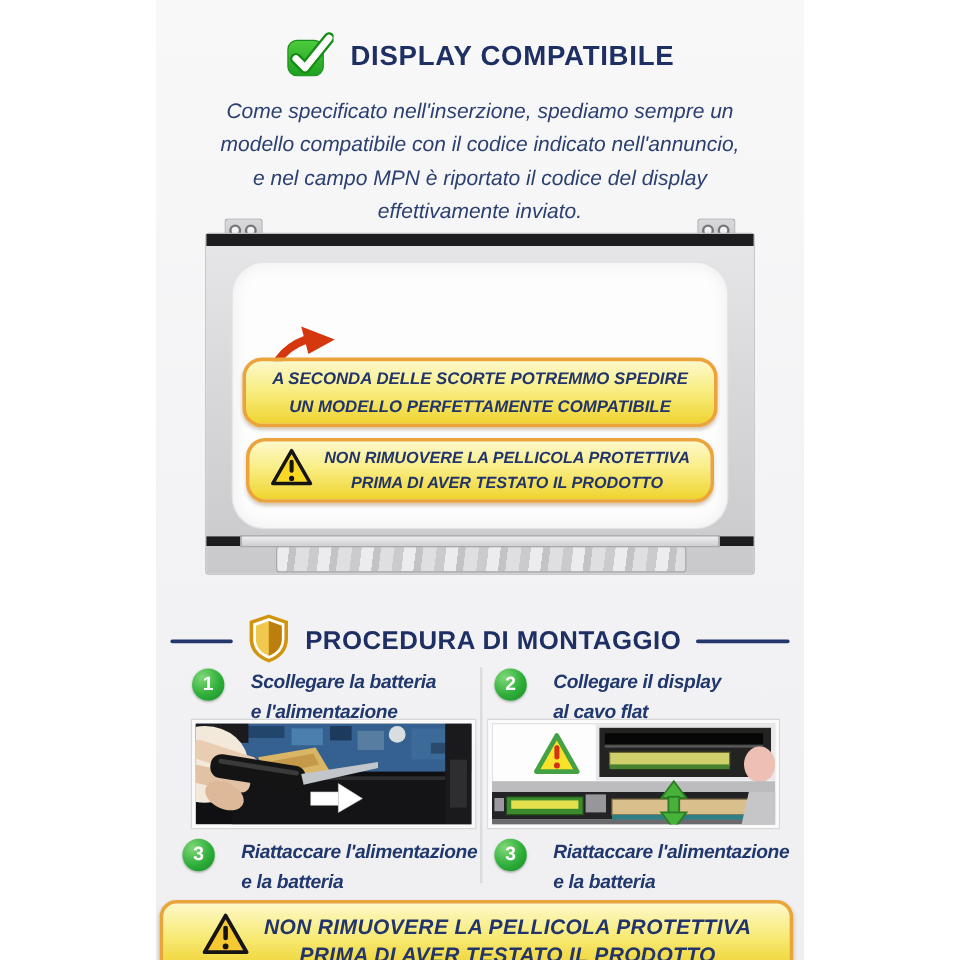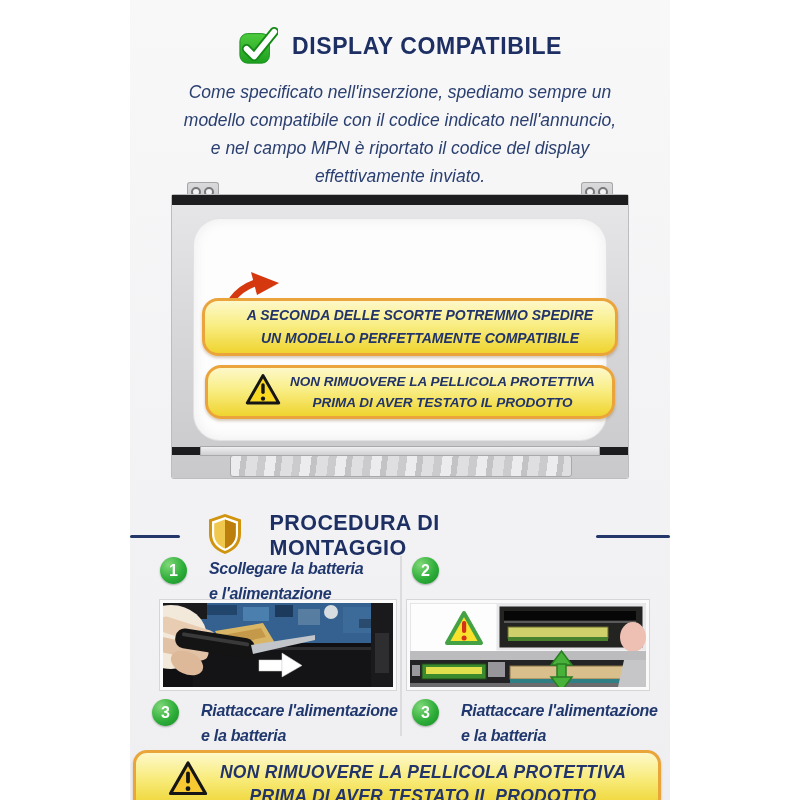--- a/index.html
+++ b/index.html
@@ -29,32 +29,32 @@
         background:#f2f2f4;border:2px solid #77777a;}
   .hole.h1{left:3px;} .hole.h2{left:16px;}
   .top-strip{position:absolute;top:0;left:0;right:0;height:10px;background:#1d1d1f;}
   .screen{position:absolute;left:22px;right:22px;top:24px;bottom:38px;border-radius:26px;
           background:#fdfdfe;box-shadow:inset 0 0 14px rgba(0,0,0,.07),0 0 0 1px #e2e2e4;}
   .arrow-red{position:absolute;left:45px;top:76px;width:64px;height:58px;}
   .ybanner{position:absolute;border:3px solid #eba43c;border-radius:16px;
            background:linear-gradient(180deg,#fdf8c9 0%,#f9ee86 45%,#efd42f 100%);
            box-shadow:0 2px 3px rgba(110,70,0,.28);
            color:#22346a;font-weight:bold;text-align:center;
-           display:flex;align-items:center;justify-content:center;padding-left:20px;}
+           display:flex;align-items:center;justify-content:center;}
   .banner1{left:30px;top:103px;width:390px;height:52px;font-size:14px;line-height:23px;}
   .banner2{left:33px;top:170px;width:384px;height:48px;font-size:13.5px;line-height:21px;gap:9px;}
   .btm-black{position:absolute;top:252px;width:30px;height:8px;background:#1c1c1e;}
   .btm-black.l{left:0;} .btm-black.r{right:0;}
   .btm-bar{position:absolute;top:251px;left:28px;width:398px;height:8px;
            background:linear-gradient(#efeff1,#cfcfd1);border:1px solid #a9a9ab;}
   .foil{position:absolute;top:260px;left:58px;width:340px;height:20px;border-radius:3px;border:1px solid #a9a9ab;
         background:repeating-linear-gradient(97deg,#ececee 0 10px,#c3c3c5 10px 16px,#dfdfe1 16px 27px,#cbcbcd 27px 35px);}
 
   
-  .proc-hdr{position:absolute;top:511px;left:0;width:100%;display:flex;align-items:center;justify-content:center;gap:27px;}
+  .proc-hdr{position:absolute;top:511px;left:0;width:100%;display:flex;align-items:center;justify-content:center;gap:12px;}
   .rule{height:3px;background:#23376b;border-radius:2px;}
   .rule.l{width:52px;} .rule.r{width:78px;}
   .proc-title{font-size:21.5px;font-weight:bold;color:#1d2f63;letter-spacing:.4px;}
 
   .col-divider{position:absolute;left:270px;top:556px;width:2px;height:180px;background:#dcdcde;}
   .step{position:absolute;display:flex;gap:9px;align-items:flex-start;}
   .step-num{flex:none;width:27px;height:27px;border-radius:50%;margin-top:1px;
             background:radial-gradient(circle at 32% 28%,#7fd878 0%,#2fae3a 55%,#148c27 100%);
             color:#fff;font-weight:bold;font-size:16px;display:flex;align-items:center;justify-content:center;
             box-shadow:0 1px 2px rgba(0,0,0,.3);}
@@ -163,20 +163,22 @@
 
     <div class="col-divider"></div>
 
     <div class="step s1">
       <span class="step-num">1</span>
       <span class="step-lbl preline">Scollegare la batteria
 e l'alimentazione</span>
     </div>
     <div class="step s2">
       <span class="step-num">2</span>
+      <span class="step-lbl preline">Collegare il display
+al cavo flat</span>
     </div>
 
     <div class="photo left">
       <svg viewBox="0 0 230 84" preserveAspectRatio="none">
         <rect width="230" height="84" fill="#101012"></rect>
         <rect x="0" y="0" width="230" height="40" fill="#34618f"></rect>
         <rect x="40" y="2" width="34" height="10" fill="#22456b"></rect>
         <rect x="80" y="4" width="26" height="14" fill="#4b7fae"></rect>
         <rect x="112" y="2" width="18" height="12" fill="#1c3a5c"></rect>
         <rect x="135" y="6" width="22" height="16" fill="#577ea1"></rect>

